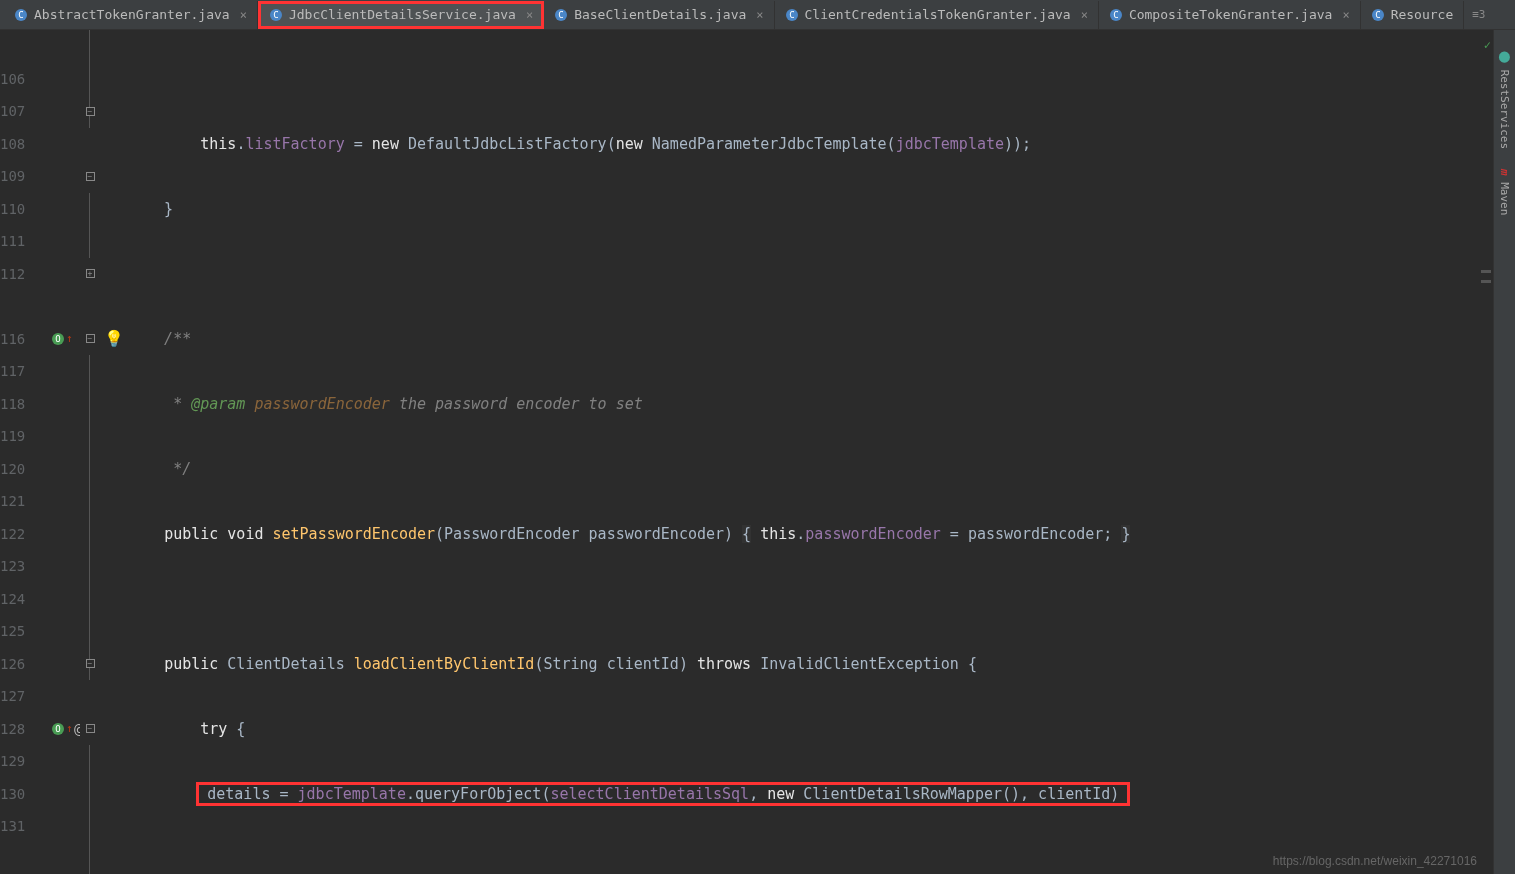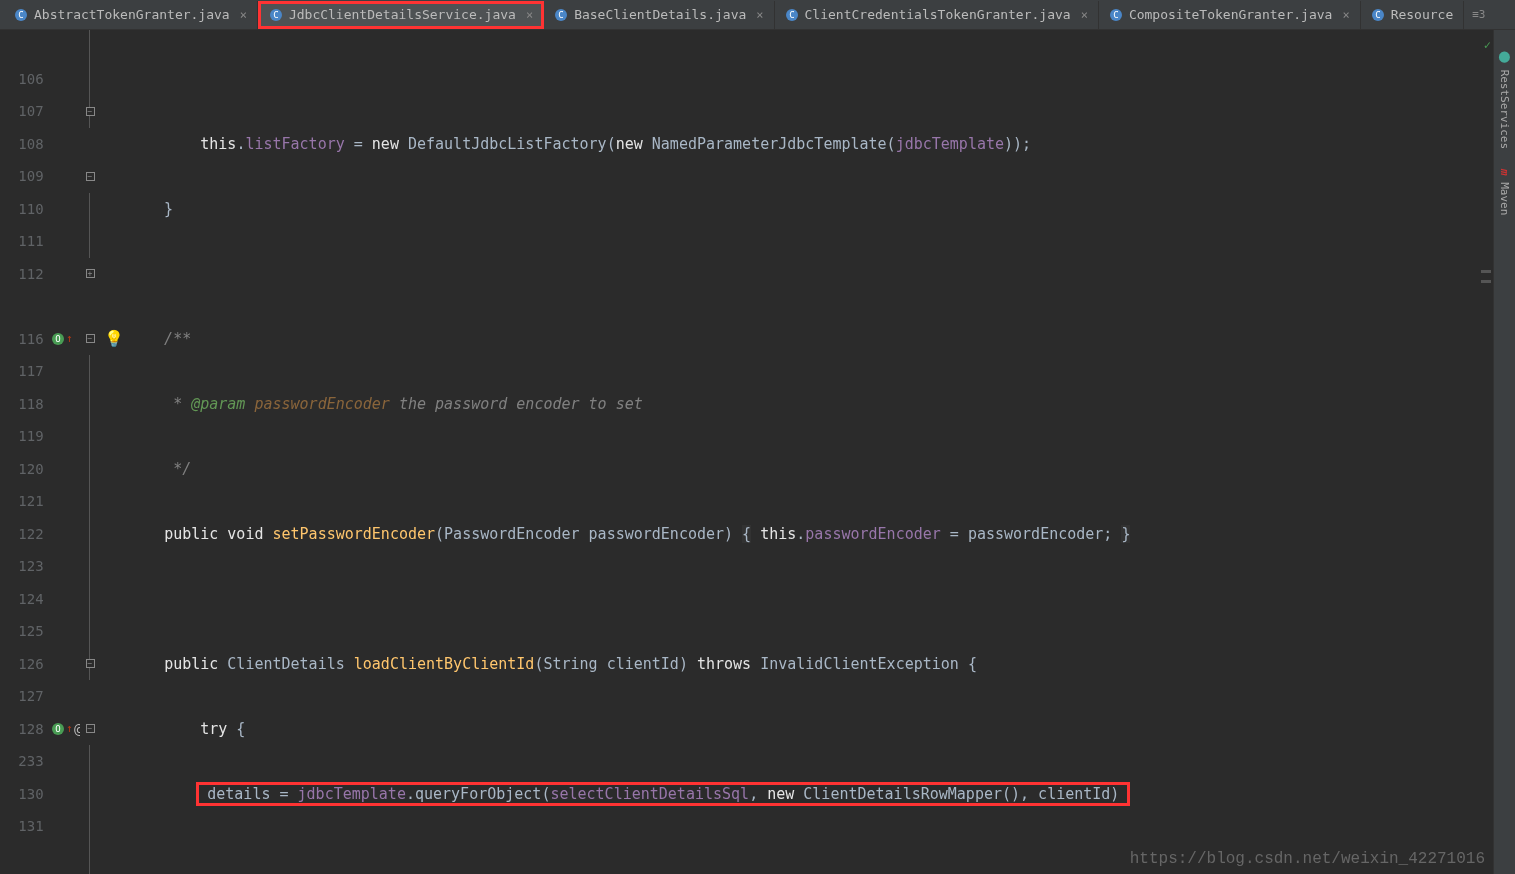--- a/index.html
+++ b/index.html
@@ -67,21 +67,21 @@
       text-align: right;
       padding-right: 18px;
       font-size: 14px;
       line-height: 32.5px;
       position: relative;
     }
     .gutter-line {
       height: 32.5px;
       display: flex;
       align-items: center;
-      justify-content: center;
+      justify-content: flex-start;
       position: relative;
     }
     .gutter-badge {
       position: absolute;
       left: 52px;
       width: 12px;
       height: 12px;
       border-radius: 50%;
       display: flex;
       align-items: center;
@@ -179,24 +179,24 @@
       top: 30px;
       width: 14px;
       height: calc(100% - 30px);
       background: #2b2b2b;
     }
     .check-icon { color: #499c54; position: absolute; top: 8px; right: 2px; font-size: 12px; }
     .stripe-mark { position: absolute; right: 2px; width: 10px; height: 3px; }
     .watermark {
       position: absolute;
       bottom: 6px;
-      right: 30px;
+      right: 38px;
       color: #666;
-      font-size: 16px;
-      font-family: Liberation Mono, monospace;
+      font-size: 12px;
+      font-family: Liberation Sans, sans-serif;
     }
   </style>
 </head>
 <body>
 
 <div class="tab-bar">
   <div class="tab">
     <span class="tab-icon">
         <svg width="14" height="14">
           <circle cx="7" cy="7" r="6" fill="#4a86c7"></circle>
@@ -325,21 +325,21 @@
     <div class="gutter-line">
         <span>127</span>
       </div>
     <div class="gutter-line">
         <span>128</span>
         <span class="gutter-badge green">O</span>
         <span class="gutter-arrow">↑</span>
         <span class="gutter-at">@</span>
       </div>
     <div class="gutter-line">
-        <span>233</span>
+        <span>129</span>
       </div>
     <div class="gutter-line">
         <span>130</span>
       </div>
     <div class="gutter-line">
         <span>131</span>
       </div>
     <div class="gutter-line">
         <span></span>
       </div>

